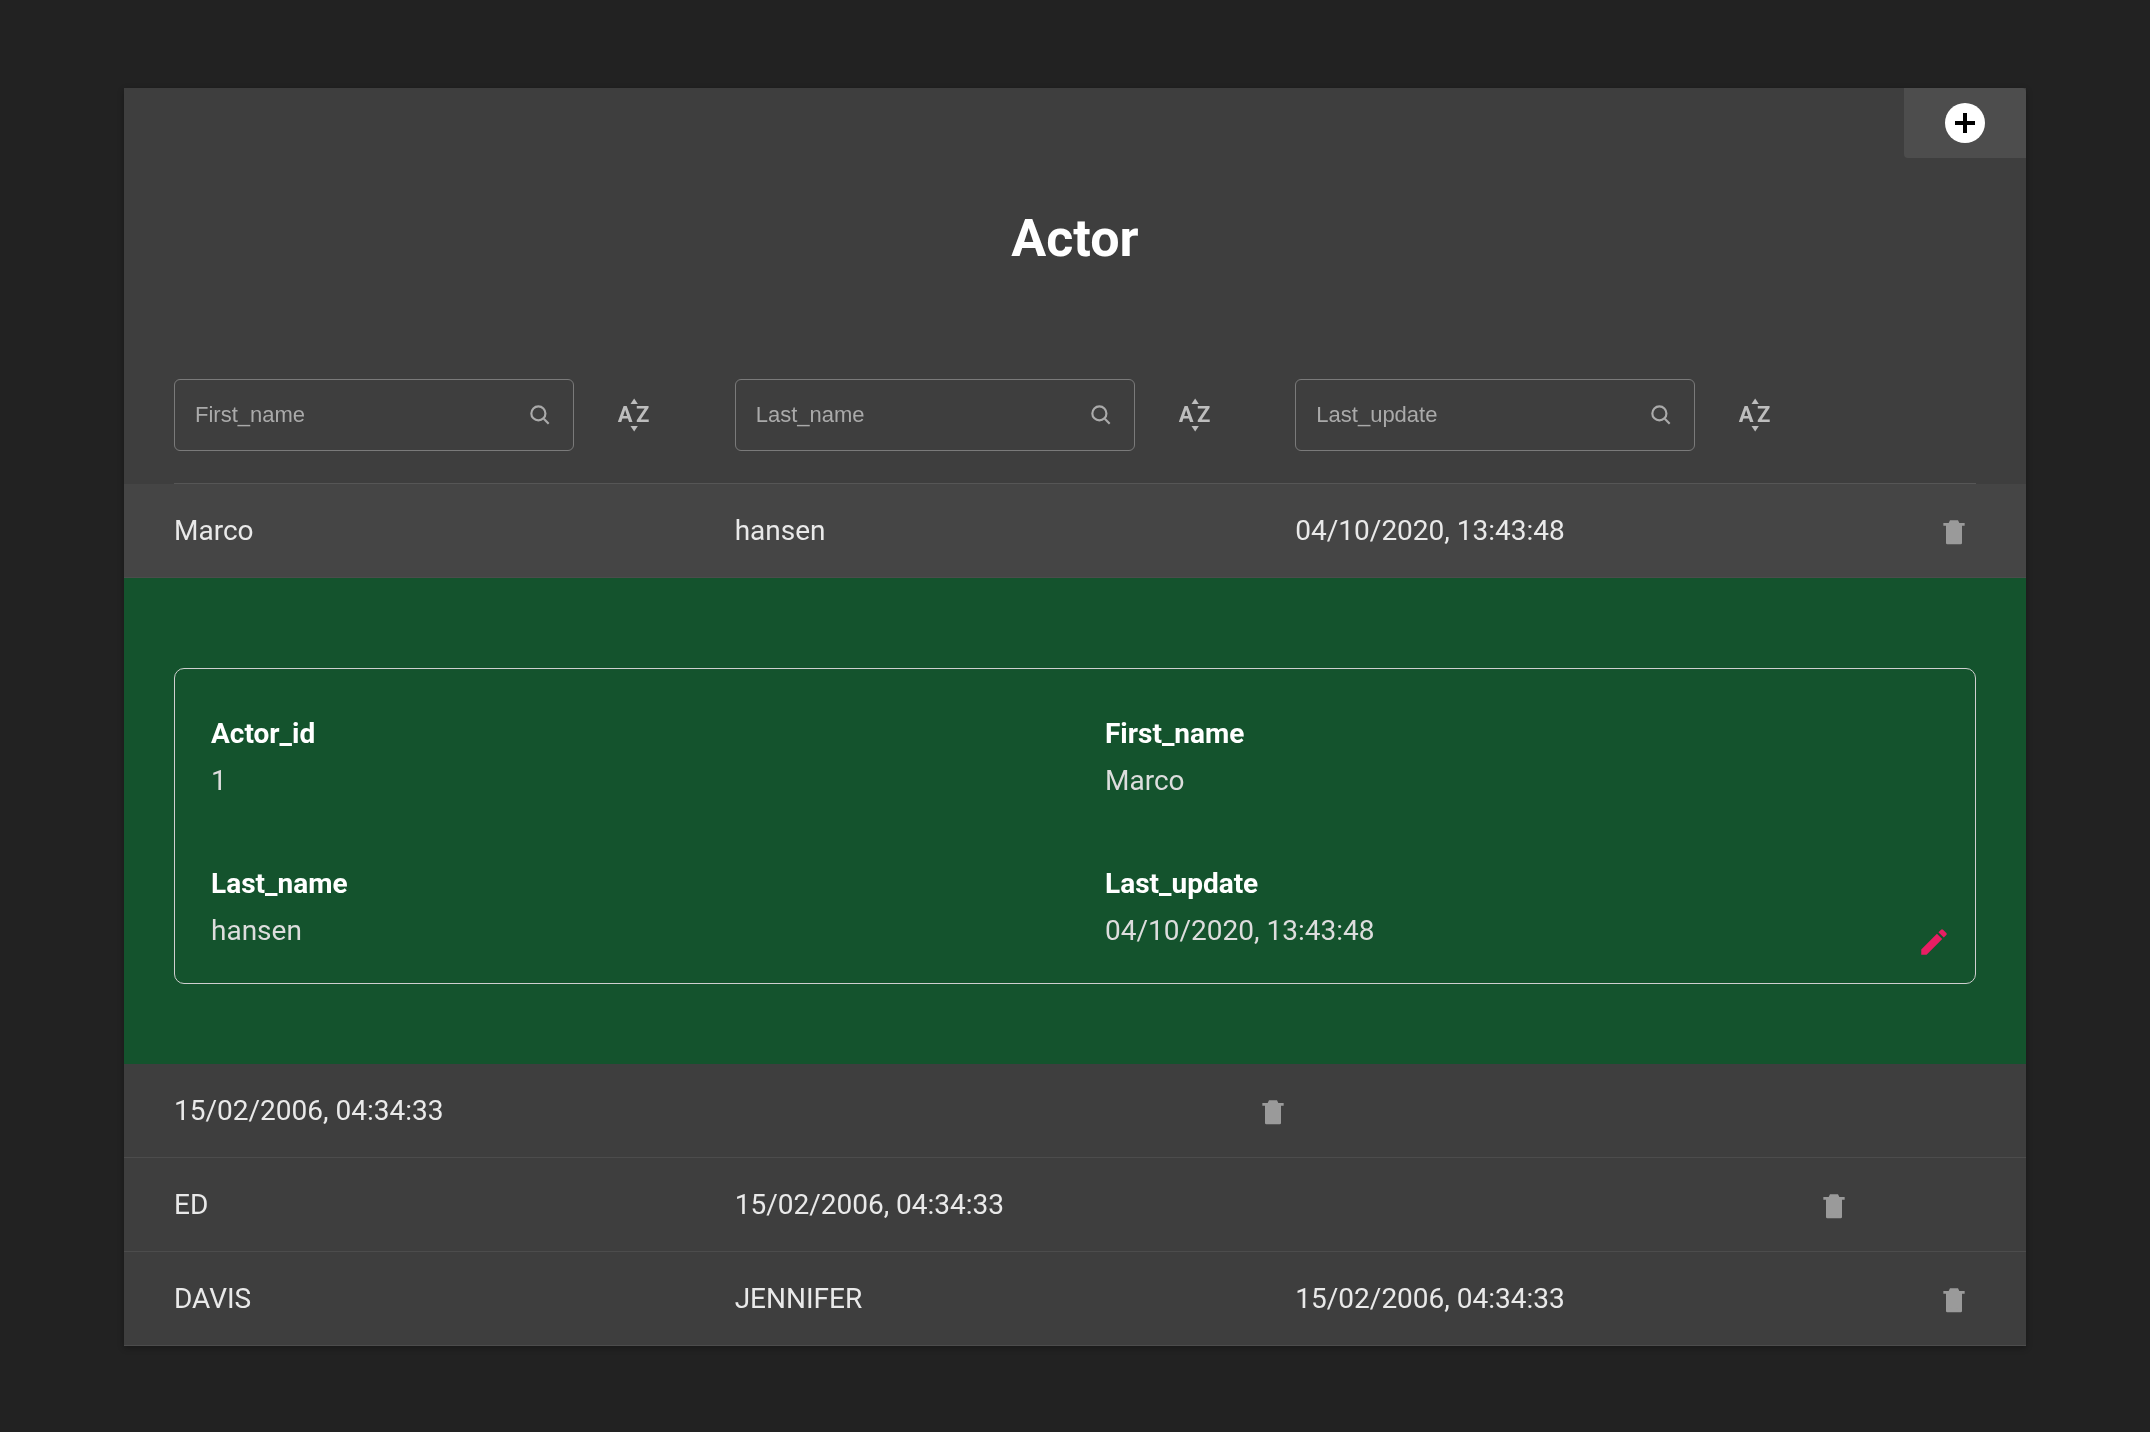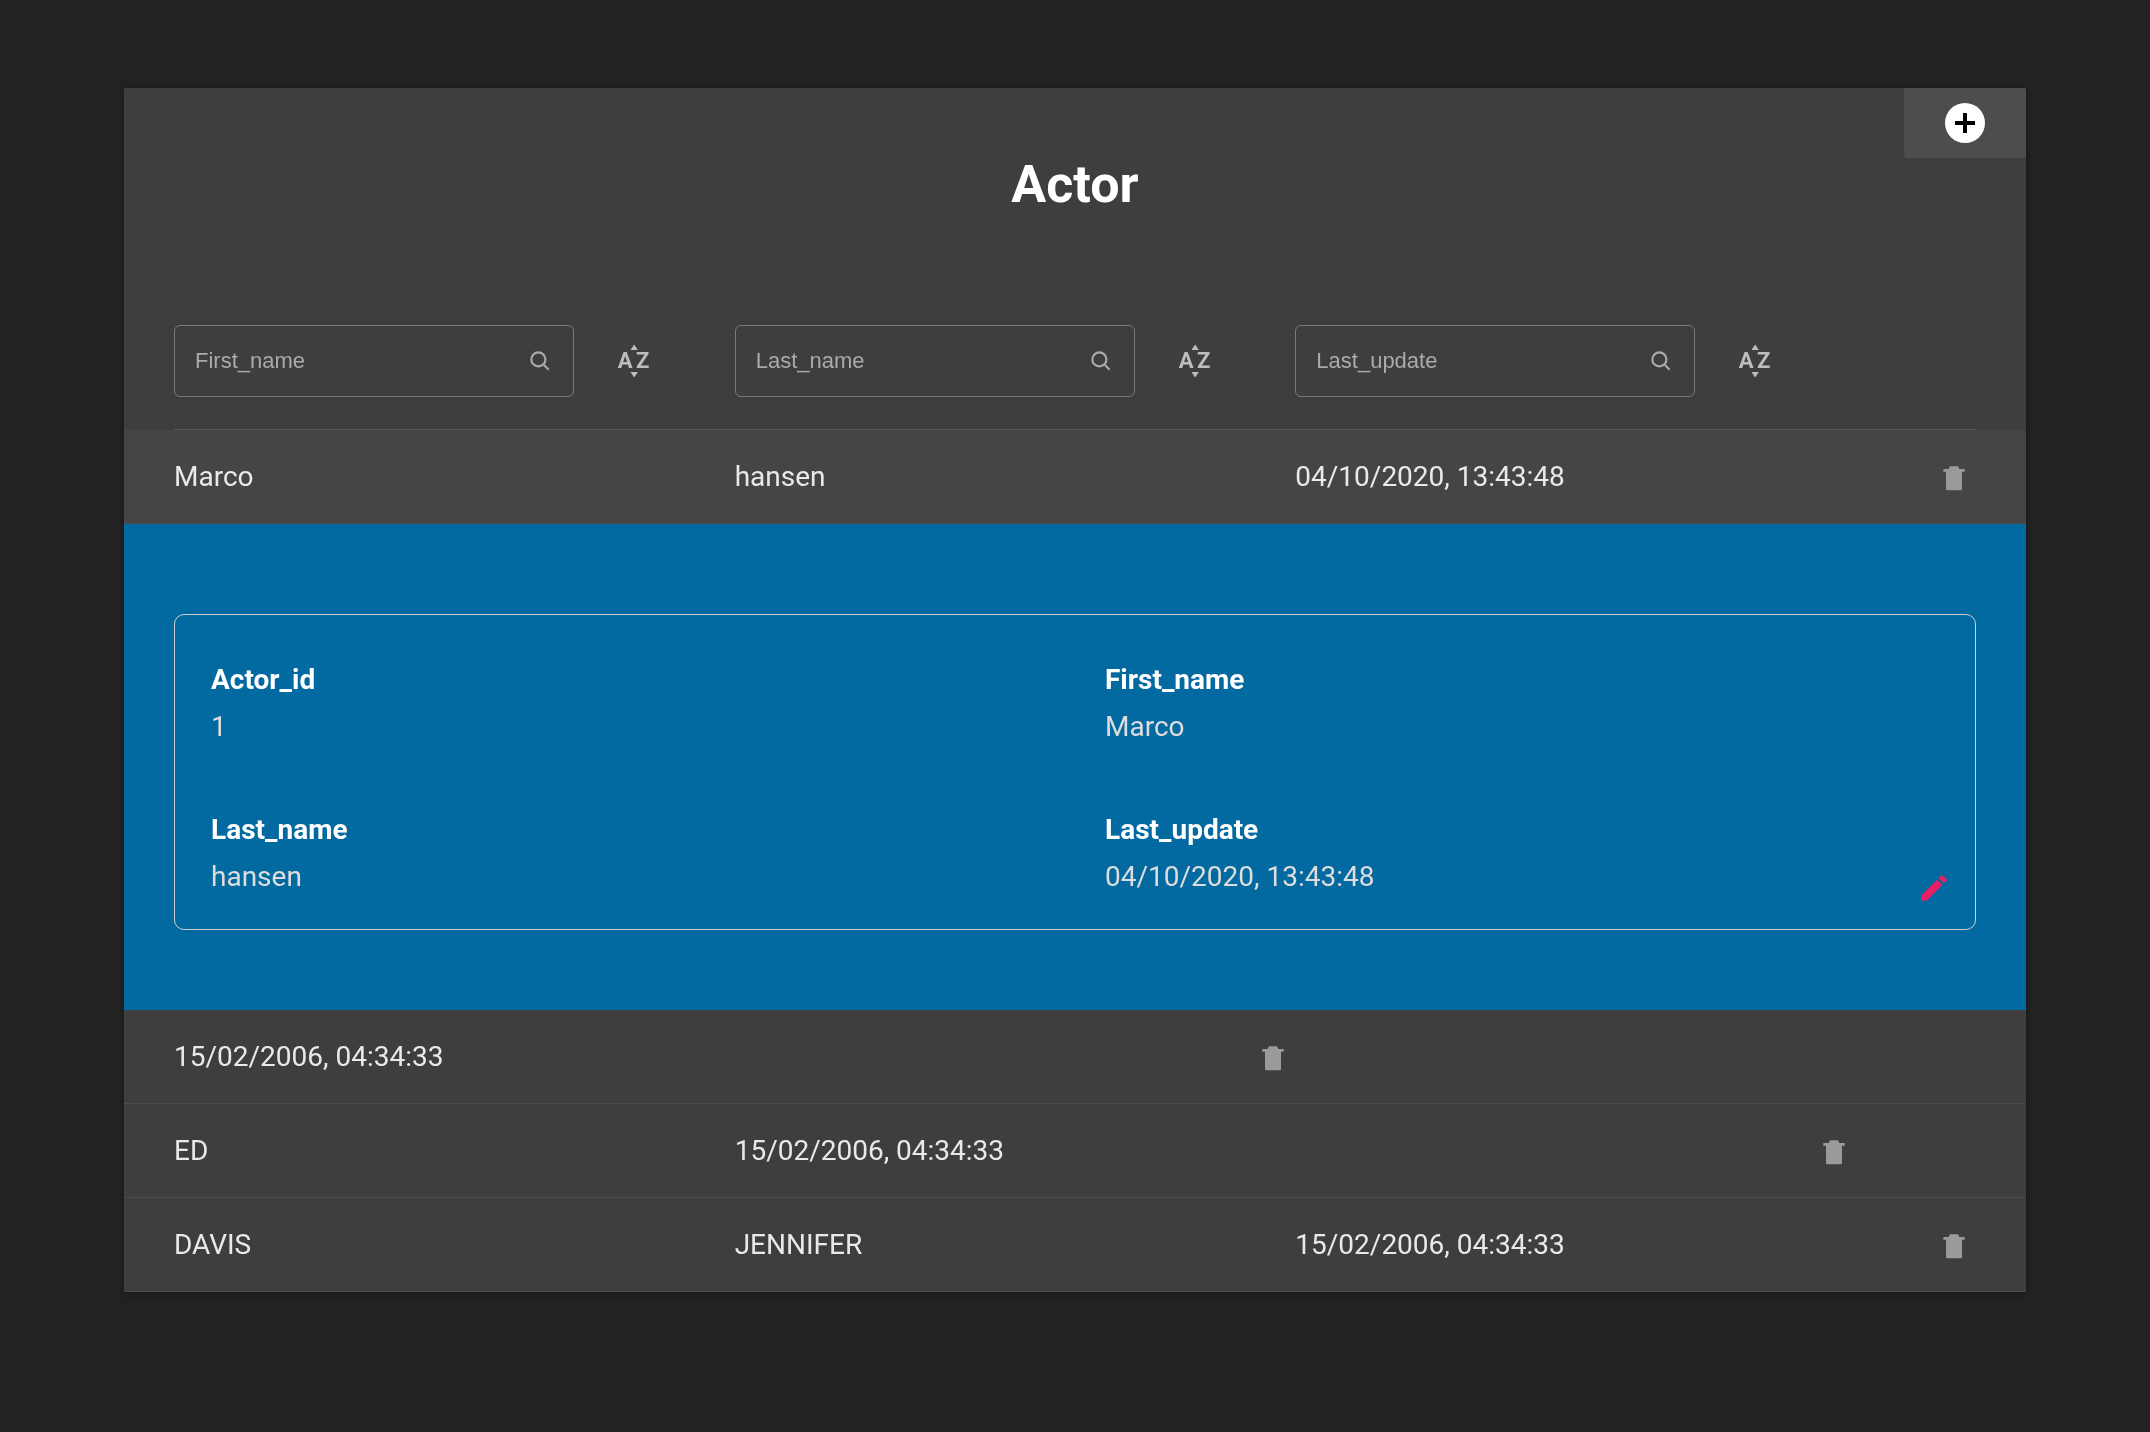--- a/index.html
+++ b/index.html
@@ -48,21 +48,21 @@
       transform: translate(-50%, -50%);
     }
     .plus-circle::before { width: 20px; height: 4px; }
     .plus-circle::after  { width: 4px;  height: 20px; }
 
     .title {
       text-align: center;
       font-size: 52px;
       font-weight: 700;
       color: #fff;
-      padding-top: 66px;
+      padding-top: 120px;
     }
 
     .filters {
       margin-top: 110px;
       padding: 0 50px;
       display: grid;
       grid-template-columns: 1fr 1fr 1fr 120px;
       align-items: center;
       column-gap: 0;
     }
@@ -112,21 +112,21 @@
       border-bottom: 1px solid #4c4c4c;
     }
     .row.first { background: #454545; }
     .row .trash-cell {
       display: flex;
       justify-content: flex-end;
       padding-right: 6px;
     }
 
     .expanded {
-      background: #0369a1;
+      background: #14532d;
       padding: 90px 50px 80px;
     }
     .detail-card {
       border: 1px solid #cfcfcf;
       border-radius: 10px;
       padding: 48px 36px 36px;
       position: relative;
       display: grid;
       grid-template-columns: 1fr 1fr;
       row-gap: 70px;

